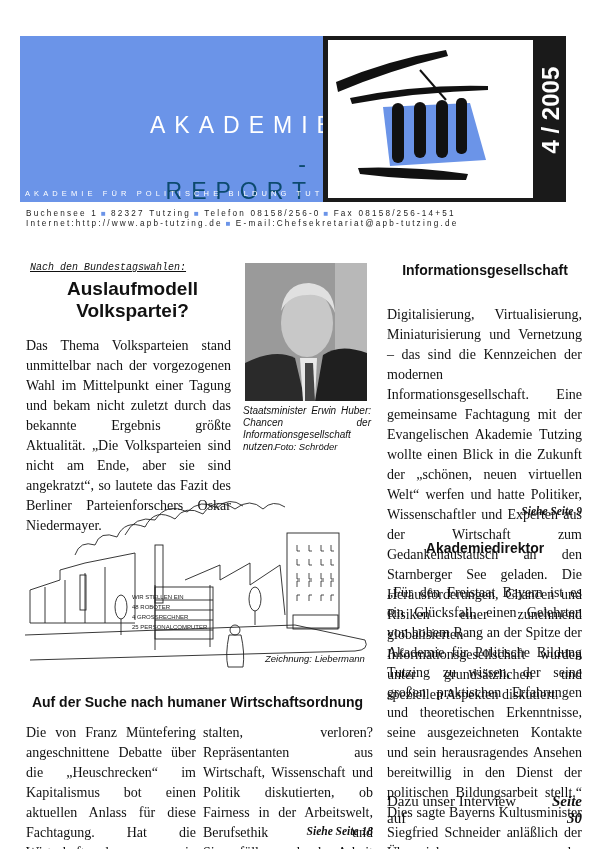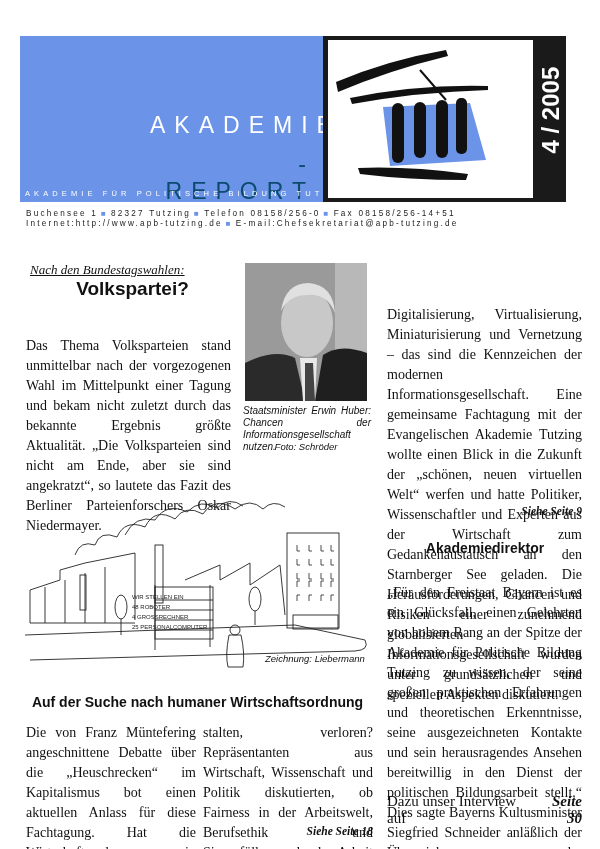--- a/index.html
+++ b/index.html
@@ -17,22 +17,22 @@
               font-size:7.5px; letter-spacing:4.1px; white-space:nowrap; }
   #logo-box { left:323px; top:36px; width:243px; height:166px; background:#1a1a1a; }
   #logo-inner { left:328px; top:40px; width:205px; height:158px; background:#fff; }
   #issue-wrap { left:533px; top:40px; width:33px; height:158px; }
 
   .contact { left:26px; width:550px; font-family:"Liberation Sans", sans-serif; font-size:8.2px;
              letter-spacing:2.2px; color:#222; white-space:nowrap; }
   .sep { color:#6b94e8; font-size:8px; margin:0 3px; }
 
   
-  #kicker { left:30px; top:262px; font-family:Liberation Serif, serif; font-style:italic;
-            text-decoration:underline; font-size:13px; }
+  #kicker { left:30px; top:262px; font-family:Liberation Mono, monospace; font-style:italic;
+            text-decoration:underline; font-size:10px; }
   .headline { font-family:"Liberation Sans", sans-serif; font-weight:bold; text-align:center; }
   #h1 { left:30px; top:278px; width:205px; font-size:19px; line-height:22px; }
   .body { font-size:14px; line-height:20px; text-align:justify; hyphens:manual; }
   #a1-body { left:26px; top:336px; width:205px; }
 
   
   #photo { left:245px; top:263px; width:122px; height:138px; background:linear-gradient(135deg,#8a8a8a,#5a5a5a 50%,#2a2a2a); overflow:hidden; }
   #photo-caption { left:243px; top:405px; width:128px; font-family:"Liberation Sans", sans-serif;
                    font-style:italic; font-size:10px; line-height:12px; text-align:justify; }
   #photo-credit { left:243px; top:441px; width:126px; font-family:"Liberation Sans", sans-serif;
@@ -85,40 +85,42 @@
 
 <div class="abs contact" style="top:209px;">
   <span>Buchensee 1</span><span class="sep">■</span><span>82327 Tutzing</span><span class="sep">■</span><span>Telefon 08158/256-0</span><span class="sep">■</span><span>Fax 08158/256-14+51</span>
 </div>
 <div class="abs contact" style="top:207px;margin-top:12px;">
   <span>Internet:http://www.apb-tutzing.de</span><span class="sep">■</span><span>E-mail:Chefsekretariat@apb-tutzing.de</span>
 </div>
 
 <div id="kicker" class="abs">Nach den Bundestagswahlen:</div>
 <div id="h1" class="abs headline">
+  <div>Auslaufmodell</div>
   <div>Volkspartei?</div>
 </div>
 <div id="a1-body" class="abs body">Das Thema Volksparteien stand unmittelbar nach der vorgezogenen Wahl im Mittelpunkt einer Tagung und bekam nicht zuletzt durch das bekannte Ergebnis größte Aktualität. „Die Volksparteien sind nicht am Ende, aber sie sind angekratzt“, so lautete das Fazit des Berliner Parteienforschers Oskar Niedermayer.</div>
 
 <div id="photo" class="abs">
   <svg width="122" height="138" viewBox="0 0 122 138">
     <rect width="122" height="138" fill="#9a9a9a"></rect>
     <rect x="90" y="0" width="32" height="138" fill="#b8b8b8"></rect>
     <path d="M0,138 L0,100 Q30,85 50,95 L60,138 Z" fill="#2a2a2a"></path>
     <path d="M122,138 L122,90 Q95,80 78,92 L70,138 Z" fill="#1f1f1f"></path>
     <path d="M55,95 L72,95 L70,138 L58,138 Z" fill="#e8e8e8"></path>
     <path d="M60,100 L68,100 L70,138 L60,138 Z" fill="#444"></path>
     <ellipse cx="62" cy="60" rx="26" ry="34" fill="#c8c8c8"></ellipse>
     <path d="M36,48 Q40,20 64,20 Q88,22 90,50 Q82,30 62,32 Q44,32 36,48 Z" fill="#e0e0e0"></path>
   </svg>
 </div>
 <div id="photo-caption" class="abs">Staatsminister Erwin Huber: Chancen der Informationsgesellschaft nutzen.</div>
 <div id="photo-credit" class="abs">Foto: Schröder</div>
 
 <div id="h2" class="abs headline">
+  <div>Informationsgesellschaft</div>
 </div>
 <div id="a2-body" class="abs body">Digitalisierung, Virtualisierung, Miniaturisierung und Vernetzung – das sind die Kennzeichen der modernen Informationsgesellschaft. Eine gemeinsame Fachtagung mit der Evangelischen Akademie Tutzing wollte einen Blick in die Zukunft der „schönen, neuen virtuellen Welt“ werfen und hatte Politiker, Wissenschaftler und Experten aus der Wirtschaft zum Gedankenaustausch an den Starnberger See geladen. Die Herausforderungen, Chancen und Risiken einer zunehmend globalisierten Informationsgesellschaft wurden unter grundsätzlichen und speziellen Aspekten diskutiert.</div>
 <div id="a2-ref" class="abs">Siehe Seite 9</div>
 
 <div id="h3" class="abs headline">
   <div>Akademiedirektor</div>
 </div>
 <div id="a3-body" class="abs body">„Für den Freistaat Bayern ist es ein Glücksfall, einen Gelehrten von hohem Rang an der Spitze der Akademie für Politische Bildung Tutzing zu wissen, der seine großen praktischen Erfahrungen und theoretischen Erkenntnisse, seine ausgezeichneten Kontakte und sein herausragendes Ansehen bereitwillig in den Dienst der politischen Bildungsarbeit stellt.“ Dies sagte Bayerns Kultusminister Siegfried Schneider anläßlich der Überreichung der Ernennungsurkunde für Heinrich Oberreuters dritte Amtszeit als Akademiedirektor.</div>
 <div id="a3-last" class="abs">
   <span>Dazu unser Interview auf</span>

